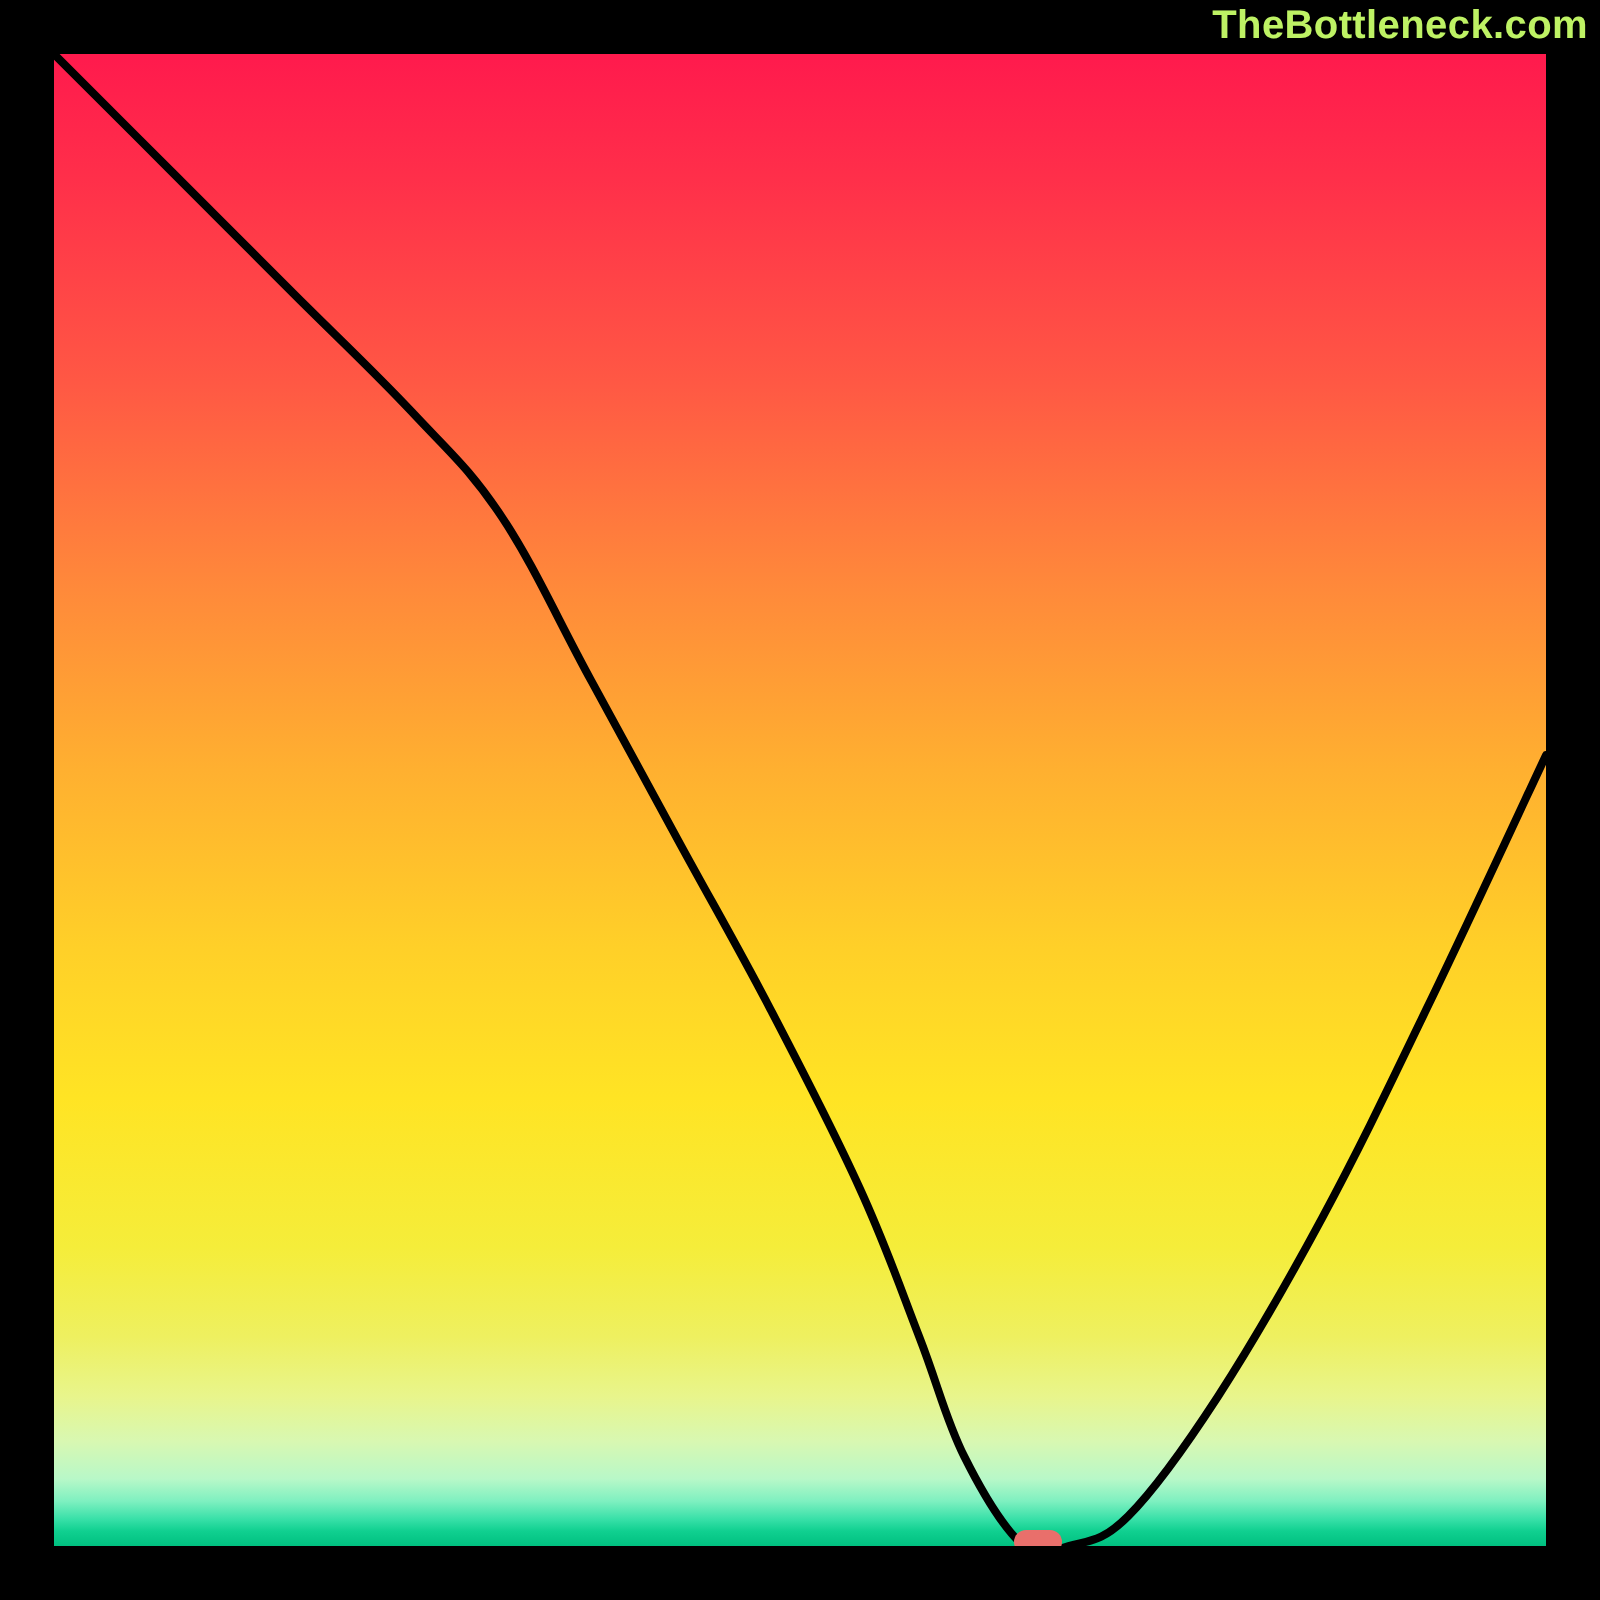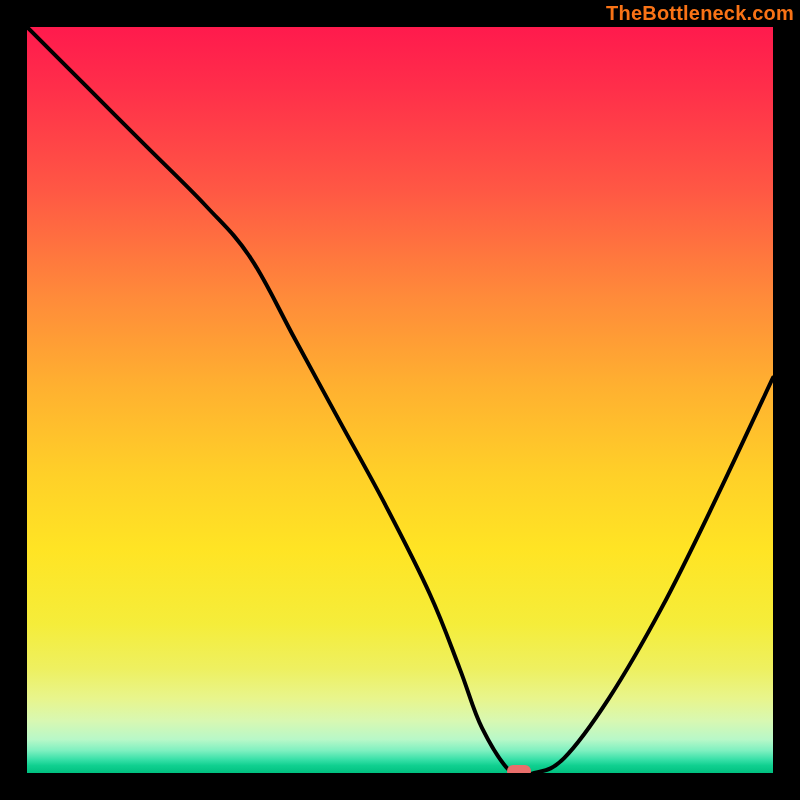--- a/index.html
+++ b/index.html
@@ -14,21 +14,21 @@
   .frame {
     position: relative;
     width: 800px;
     height: 800px;
     background: #000;
   }
   .watermark {
     position: absolute;
     top: 2px;
     right: 6px;
-    color: #f97316;
+    color: #bef264;
     font-size: 20px;
     font-weight: 600;
     letter-spacing: 0.2px;
     z-index: 5;
   }
   .plot-area {
     position: absolute;
     left: 27px;
     top: 27px;
     width: 746px;

